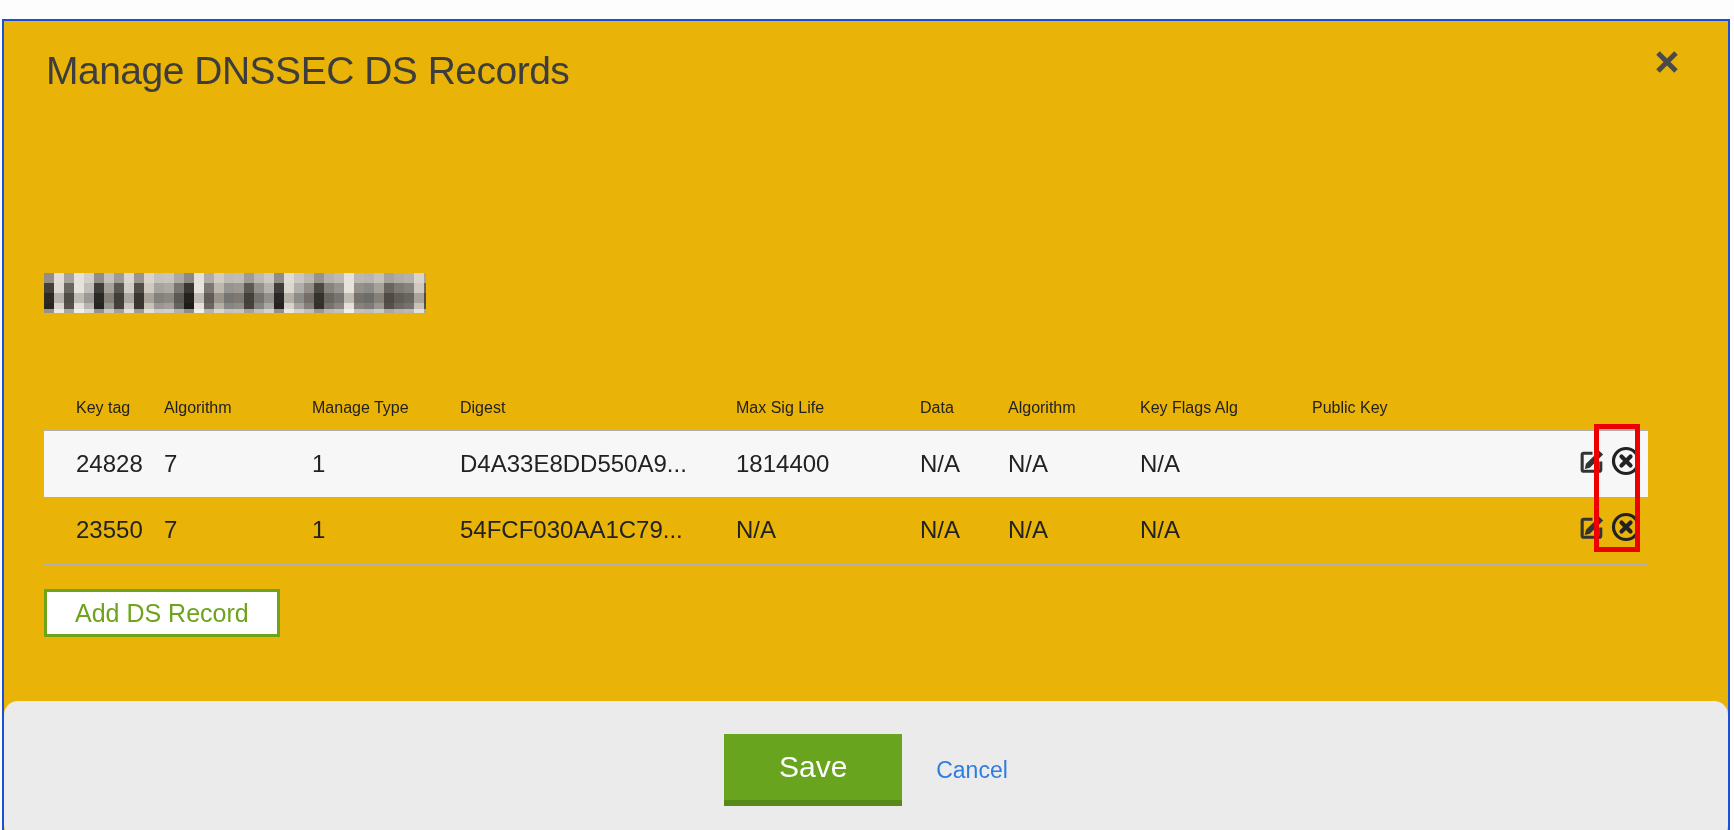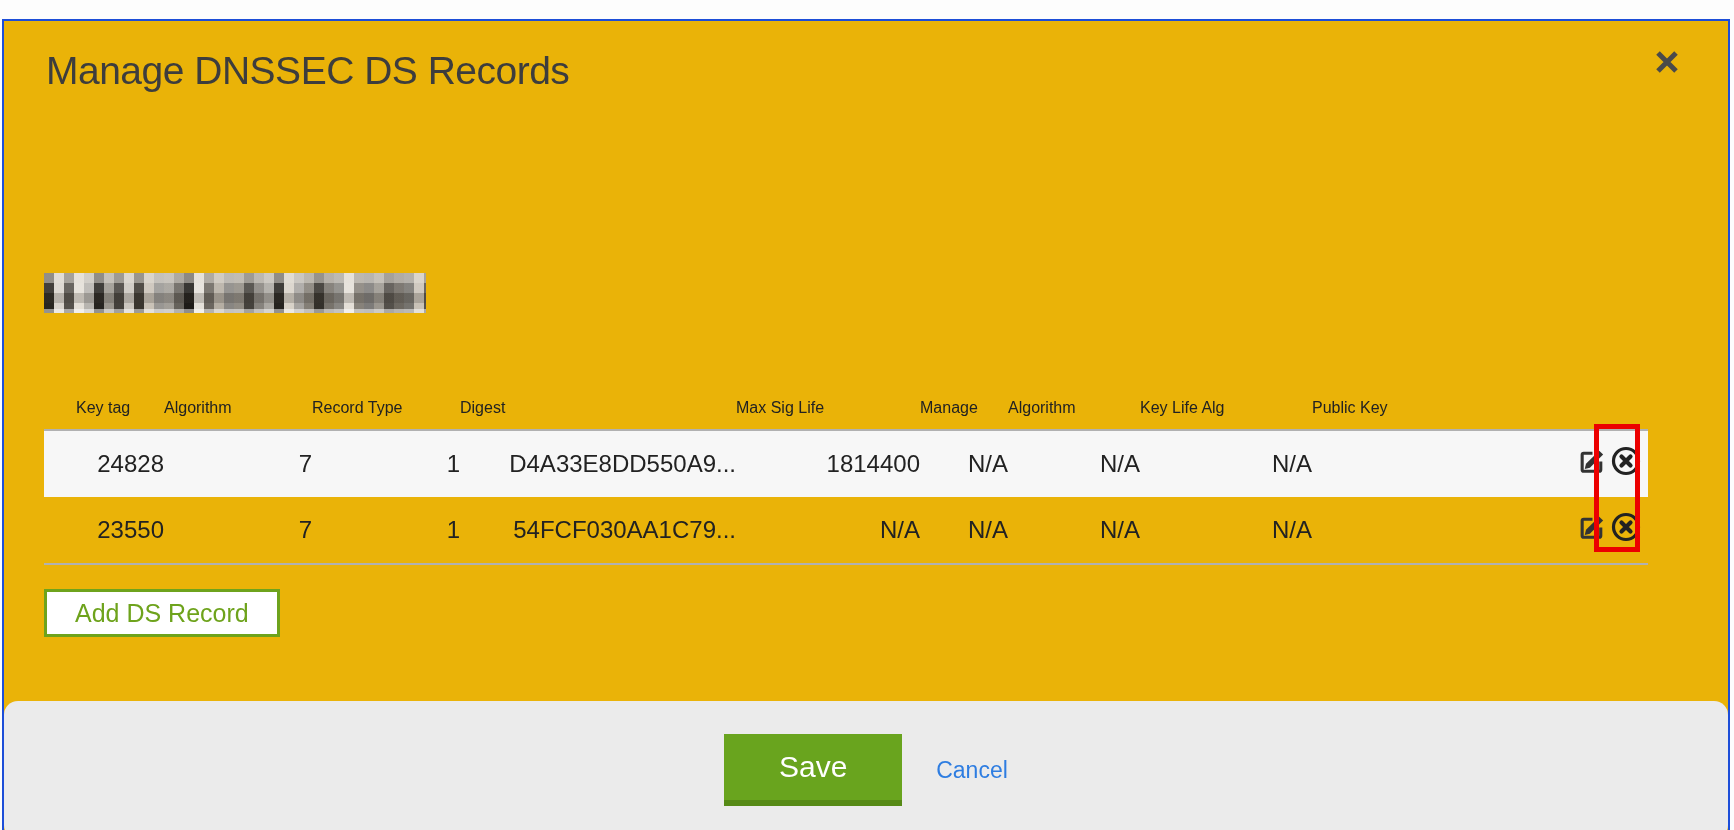--- a/index.html
+++ b/index.html
@@ -68,21 +68,21 @@
   }
   .ds-table th {
     text-align: left; font-weight: 400;
     padding: 4px 0 12px 0;
     border-bottom: 2px solid #b1b1b1;
     font-size: 16px; color: #222222;
     white-space: nowrap; overflow: hidden;
   }
   .ds-table td {
     padding: 0; height: 67px;
-    white-space: nowrap; overflow: hidden; text-align: right;
+    white-space: nowrap; overflow: hidden;
   }
   .ds-table tbody tr.row-odd { background: #f7f7f7; }
   .ds-table tbody tr:last-child td { border-bottom: 2px solid #b1b1b1; }
   .ds-table th.col-first, .ds-table td.col-first { padding-left: 32px; }
   .ds-table td.col-actions {
     text-align: right; padding-right: 6px;
   }
   .row-icons { display: inline-flex; align-items: center; gap: 2px; vertical-align: middle; }
   .icon-btn { display: inline-flex; cursor: pointer; }
 
@@ -159,26 +159,26 @@
           <col style="width:88px">
         <col style="width:132px">
           <col style="width:172px">
           <col style="width:246px">
         <col style="width:90px">
       </colgroup>
       <thead>
         <tr>
           <th class="col-first">Key tag</th>
           <th>Algorithm</th>
-          <th>Record Type</th>
+          <th>Manage Type</th>
           <th>Digest</th>
           <th>Max Sig Life</th>
-          <th>Manage</th>
+          <th>Data</th>
           <th>Algorithm</th>
-          <th>Key Life Alg</th>
+          <th>Key Flags Alg</th>
           <th>Public Key</th>
           <th></th>
         </tr>
       </thead>
       <tbody>
         <tr class="row-odd">
           <td class="col-first">24828</td>
           <td>7</td>
           <td>1</td>
           <td>D4A33E8DD550A9...</td>

